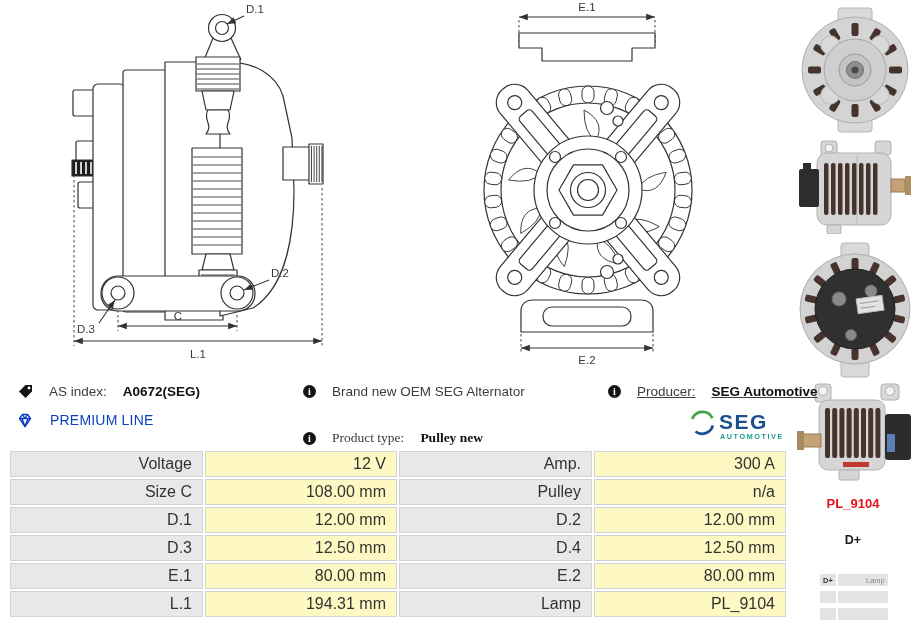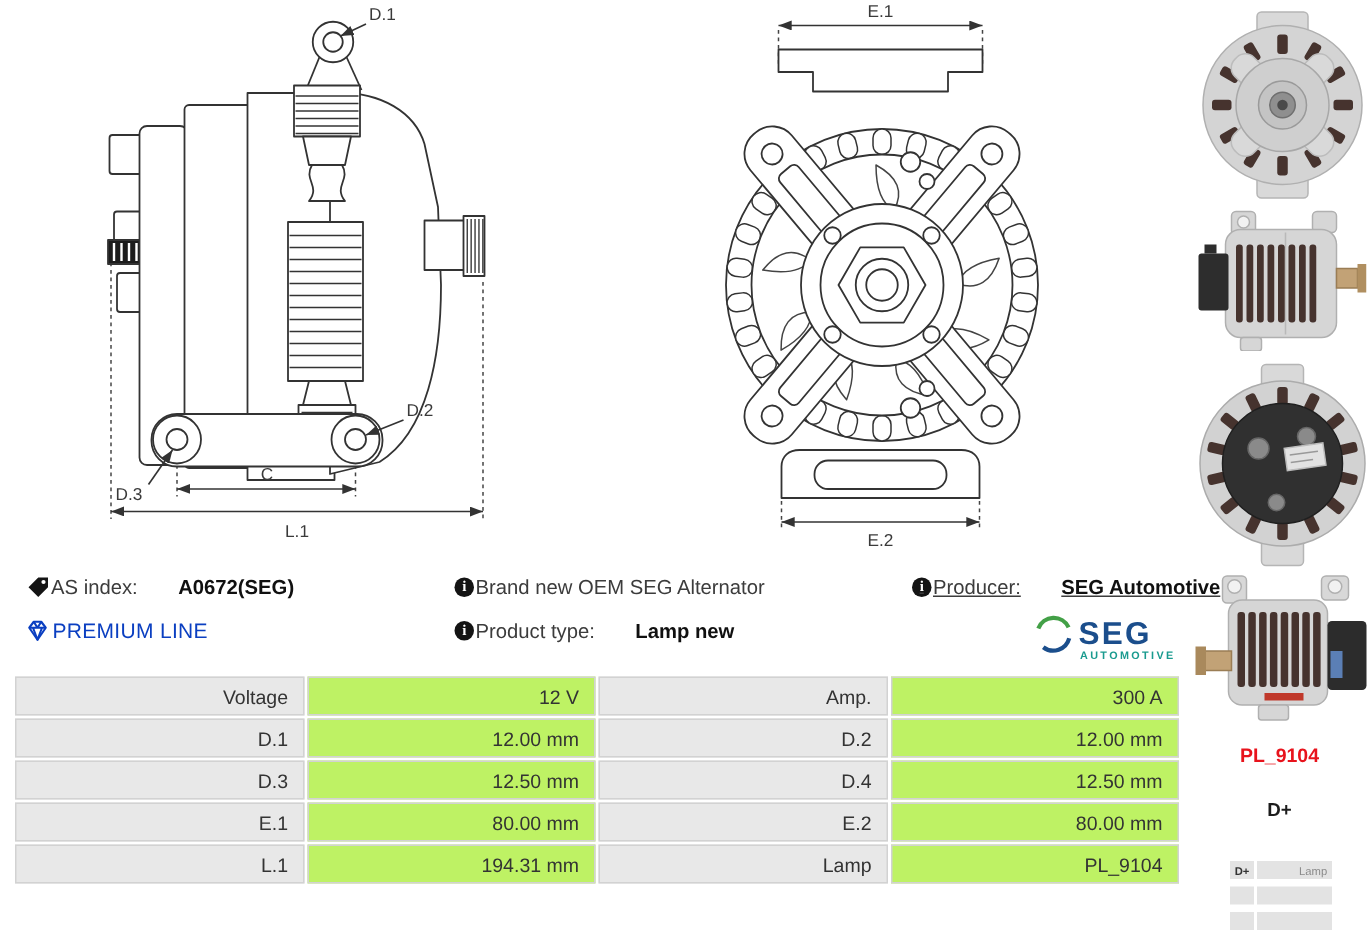--- a/index.html
+++ b/index.html
@@ -7,34 +7,34 @@
     width:913px;height:627px;position:relative;overflow:hidden;
     background:#ffffff;font-family:"Liberation Sans",sans-serif;
   }
   .abs{position:absolute;}
 
   
   svg text{font-family:"Liberation Sans",sans-serif;font-size:11.5px;fill:#3a3a3a;}
   .drawing line,.drawing path,.drawing rect,.drawing circle,.drawing polygon{vector-effect:non-scaling-stroke;}
 
   
-  .info-item{position:absolute;display:flex;align-items:center;gap:1px;font-size:13.5px;color:#3c3c3c;white-space:nowrap;}
-  .info-item b{color:#101010;margin-left:26px;}
+  .info-item{position:absolute;display:flex;align-items:center;gap:16px;font-size:13.5px;color:#3c3c3c;white-space:nowrap;}
+  .info-item b{color:#101010;}
   .info-icon{width:13px;height:13px;border-radius:50%;background:#141414;color:#fff;
     display:inline-flex;align-items:center;justify-content:center;
     font-size:10px;font-weight:bold;font-family:"Liberation Serif",serif;flex:0 0 auto;}
   .info-icon::after{content:"i";}
   .premium{color:var(--premium-blue);font-weight:normal;font-size:14px;letter-spacing:.2px;}
 
   
   .spec{position:absolute;left:8px;top:449px;border-collapse:separate;border-spacing:2px;}
-  .spec td{box-sizing:border-box;height:26px;font-size:13px;color:#333;
+  .spec td{box-sizing:border-box;height:26px;font-size:16px;color:#333;
     text-align:right;padding:0 10px 0 0;border:1px solid #d2d2d2;}
   .spec .lab{width:193px;background:var(--label-bg);}
-  .spec .val{width:192px;background:#bef264;}
+  .spec .val{width:192px;background:#fef9c3;}
 
   
   .plug-code{left:793px;top:496px;width:120px;text-align:center;
     font-weight:bold;font-size:13px;color:var(--plug-red);}
   .terminal{left:793px;top:533px;width:120px;text-align:center;
     font-weight:bold;font-size:12.5px;color:#1c1c1c;}
   .pin-table{position:absolute;left:818px;top:569px;border-collapse:separate;border-spacing:2px 5px;}
   .pin-table td{box-sizing:border-box;height:12px;background:#e3e3e3;font-size:7.5px;padding:0 3px;}
   .pin-table .pt-key{width:16px;font-weight:bold;color:#333;text-align:center;}
   .pin-table .pt-val{width:42px;color:#8a8a8a;text-align:left;padding-left:28px;}
@@ -395,44 +395,50 @@
 <div class="info-item" style="left:16px;top:412px;">
   <svg width="18" height="15" viewBox="0 0 18 15">
     <g fill="none" stroke="#0b3fc1" stroke-width="1.4" stroke-linejoin="round">
       <path d="M3.5,5.5 L6.5,1.5 H11.5 L14.5,5.5 L9,13.5 Z"></path>
       <path d="M3.5,5.5 H14.5 M6.5,1.5 L9,5.5 L11.5,1.5 M6,5.5 L9,13.5 L12,5.5"></path>
     </g>
   </svg>
   <span class="premium">PREMIUM LINE</span>
 </div>
 
-<div class="info-item" style="left:303px;top:413px;">
+<div class="info-item" style="left:303px;top:430px;font-family:Liberation Serif, serif;">
   <span class="info-icon"></span>
   <span>Product type:</span>
-  <b>Lamp new</b>
+  <b>Pulley new</b>
 </div>
 
 <svg class="abs" style="left:686px;top:402px;" width="110" height="42" viewBox="0 0 110 42">
   <g fill="none" stroke-width="2.8">
     <path d="M6.2,17 A11,11 0 0 1 26.4,16.2" stroke="#43a047"></path>
     <path d="M26.8,23.5 A11,11 0 0 1 9.5,29.5" stroke="#1b4e8c"></path>
   </g>
   <text x="33" y="27" class="seg-name">SEG</text>
   <text x="34" y="37" class="seg-sub">AUTOMOTIVE</text>
 </svg>
 
 <table class="spec">
   <tbody>
       <tr>
     <td class="lab">Voltage</td>
     <td class="val">12 V</td>
     <td class="lab">Amp.</td>
     <td class="val">300 A</td>
   </tr>
   <tr>
+    <td class="lab">Size C</td>
+    <td class="val">108.00 mm</td>
+    <td class="lab">Pulley</td>
+    <td class="val">n/a</td>
+  </tr>
+  <tr>
     <td class="lab">D.1</td>
     <td class="val">12.00 mm</td>
     <td class="lab">D.2</td>
     <td class="val">12.00 mm</td>
   </tr>
   <tr>
     <td class="lab">D.3</td>
     <td class="val">12.50 mm</td>
     <td class="lab">D.4</td>
     <td class="val">12.50 mm</td>

